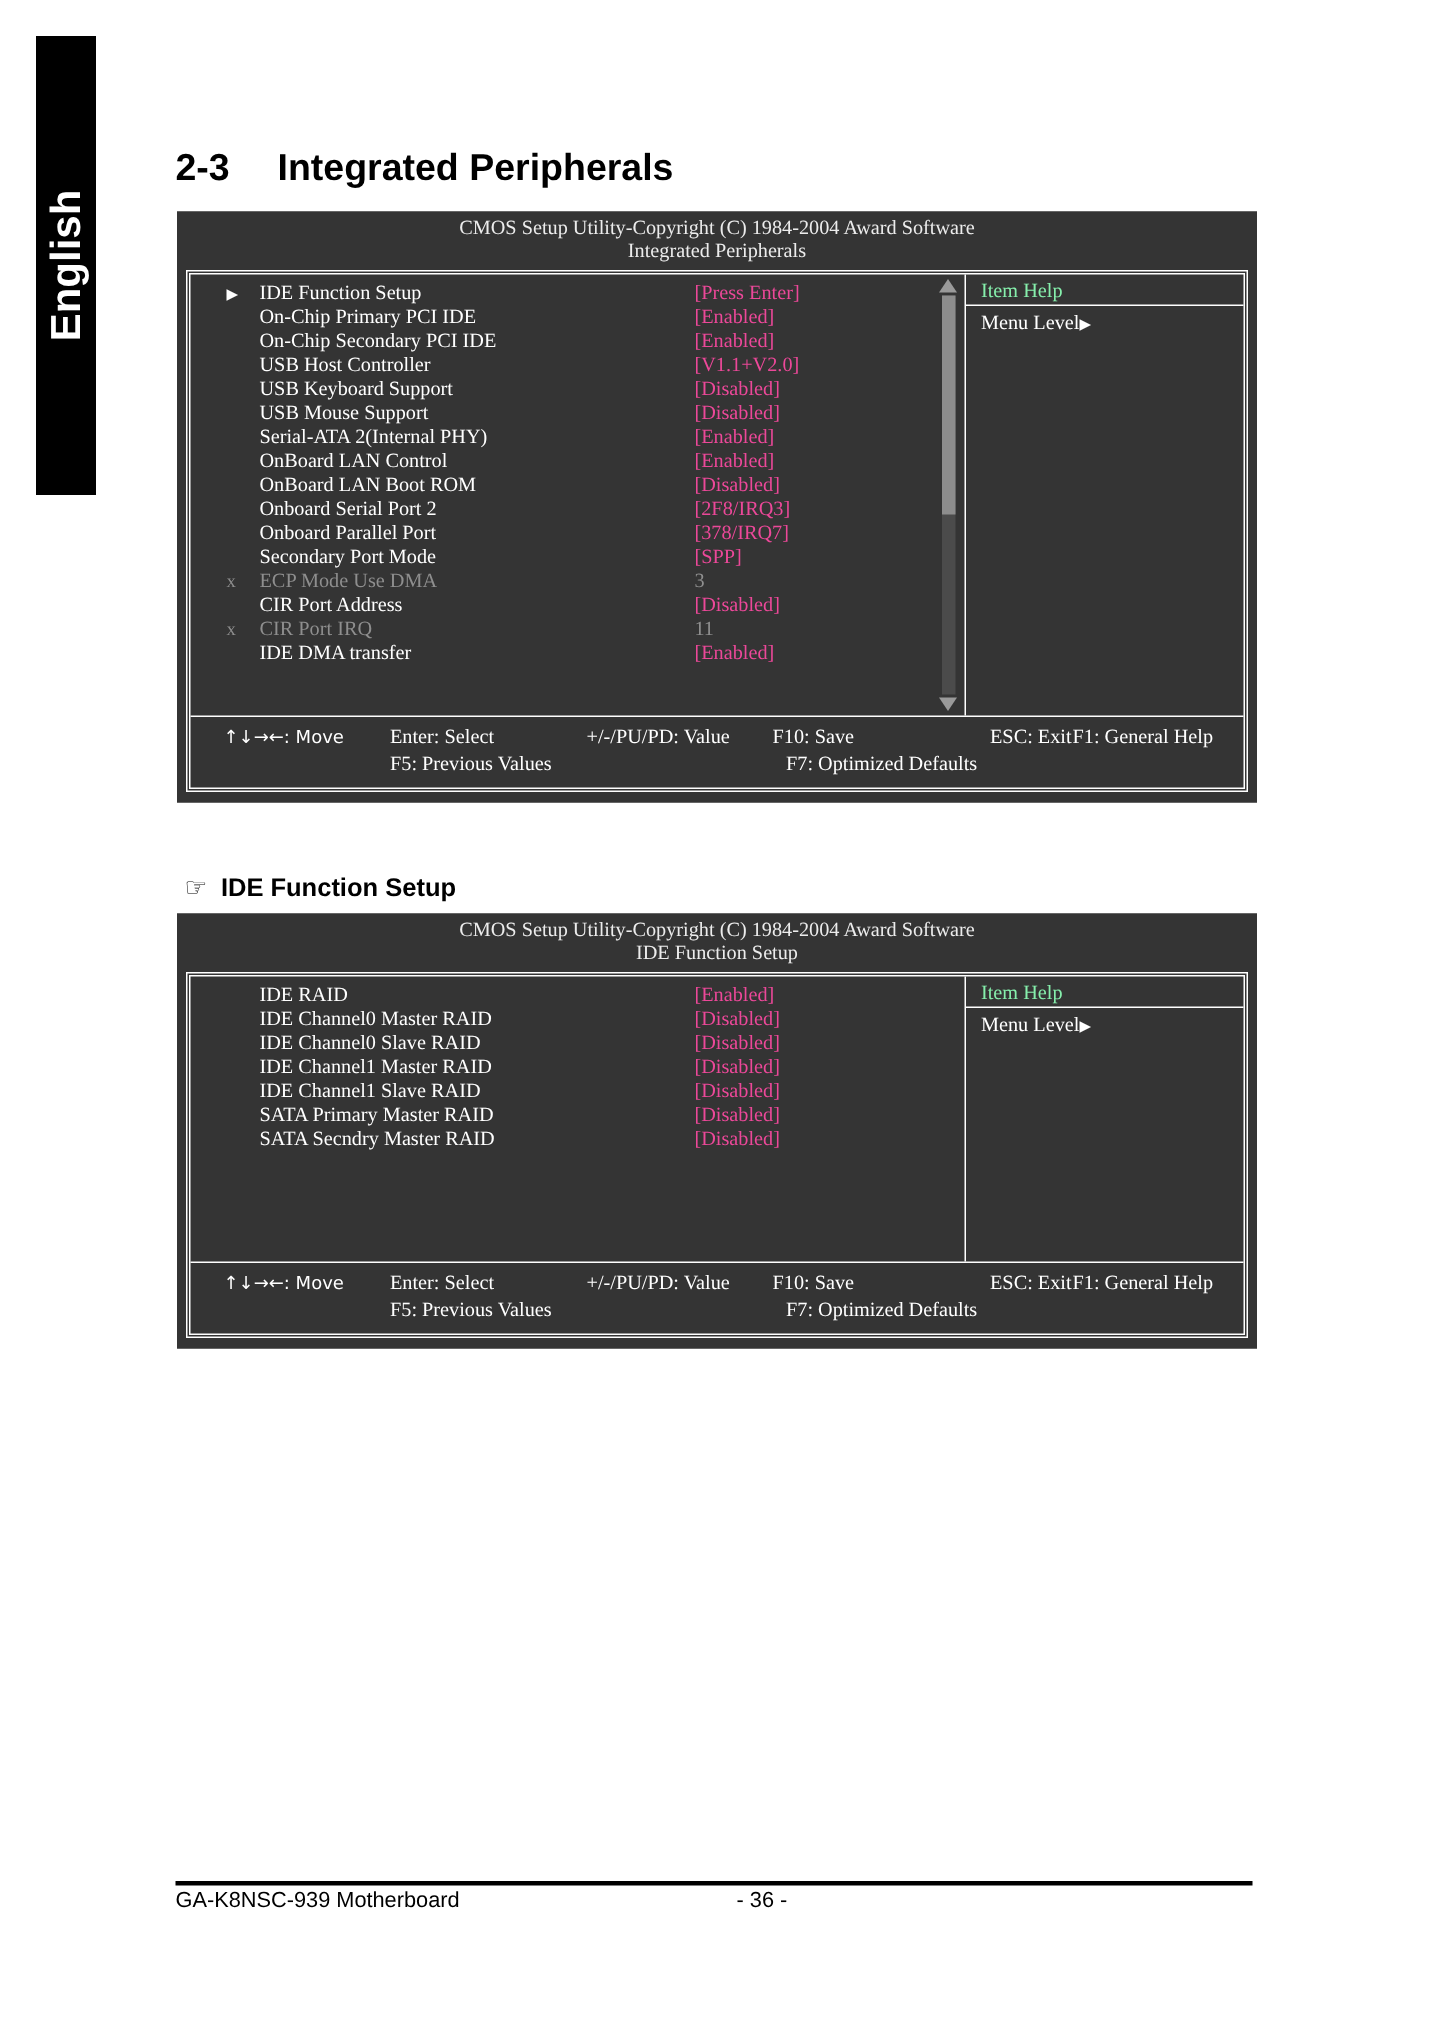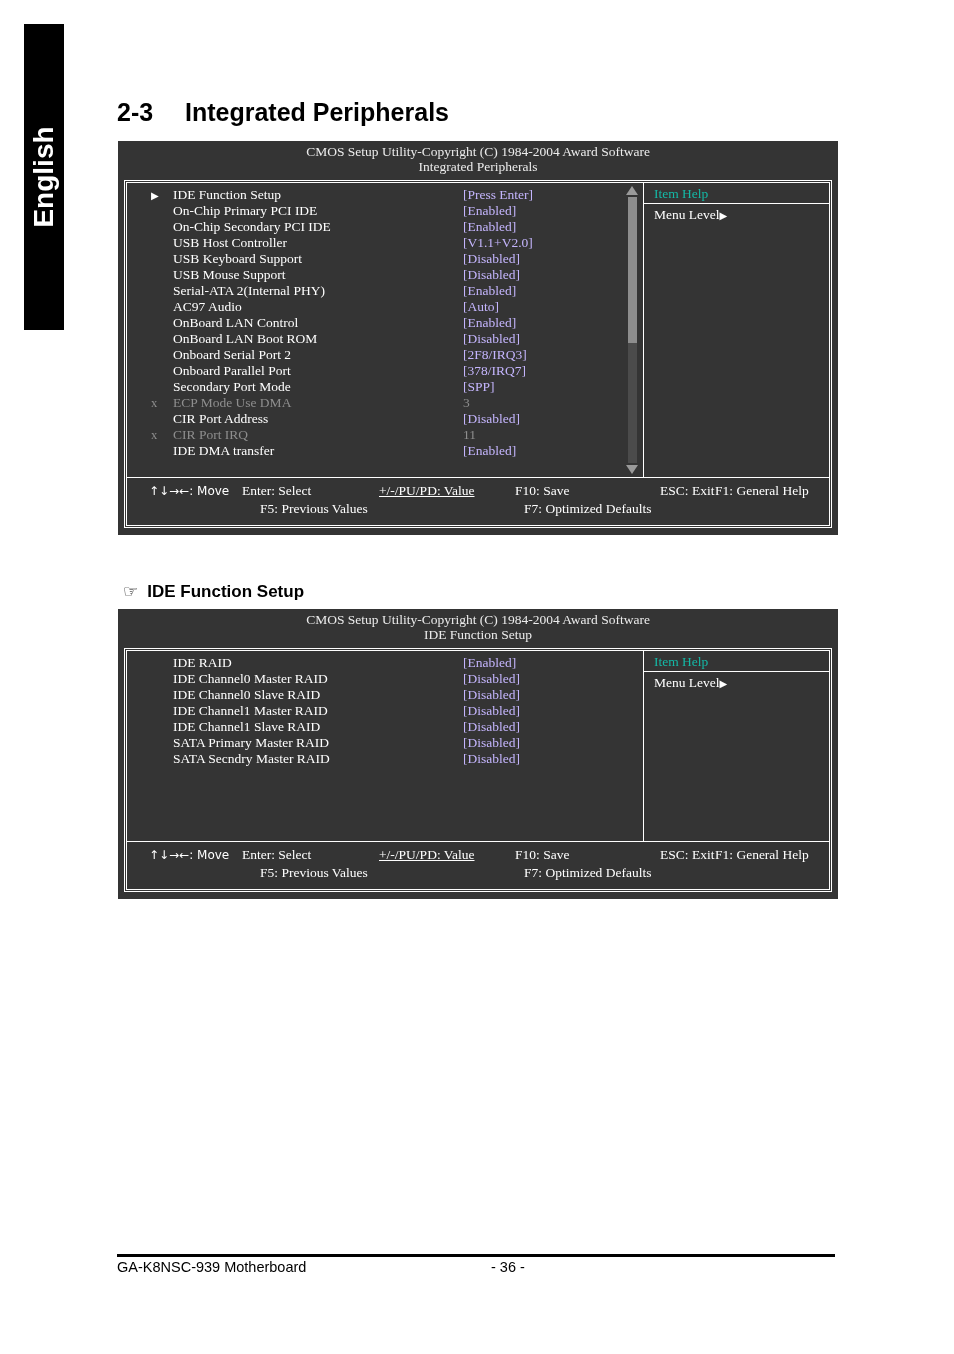--- a/index.html
+++ b/index.html
@@ -141,21 +141,21 @@
   }
   .item-mark.x-mark {
     font-family: "Liberation Serif", serif;
     font-size: 12.5px;
     color: #8e8e8e;
   }
   .item-label {
     flex: 0 0 290px;
     color: #ffffff;
   }
-  .item-value { color: #c4b5fd; }
+  .item-value { color: #ec4899; }
   .item-row.dim .item-label,
   .item-row.dim .item-value { color: #8e8e8e; }
 
   
   .scrollbar {
     flex: 0 0 22px;
     position: relative;
     display: flex;
     flex-direction: column;
     align-items: center;
@@ -193,21 +193,21 @@
   .help-col {
     flex: 0 0 186px;
     border-left: 1px solid #ffffff;
     padding: 0;
   }
   .help-title {
     font-size: 13.5px;
     line-height: 18px;
     padding: 2px 0 0 10px;
     border-bottom: 1px solid #ffffff;
-    color: #14b8a6;
+    color: #86efac;
   }
   .help-level {
     font-size: 13.5px;
     line-height: 17px;
     padding: 2px 0 0 10px;
     color: #ffffff;
     white-space: nowrap;
   }
   .help-level .caret {
     font-family: "DejaVu Sans", sans-serif;
@@ -220,22 +220,22 @@
     border-top: 1px solid #ffffff;
     padding: 20px 0 5px 0;
     font-size: 13.5px;
     line-height: 18px;
     color: #ffffff;
     position: relative;
     height: 48px;
   }
   .fk { position: absolute; white-space: nowrap; }
   .fk-move  { left: 22px;  top: 4px; }
-  .fk-enter { left: 115px; top: 4px; }
-  .fk-value { left: 252px; top: 4px; text-decoration: underline; }
+  .fk-enter { left: 133px; top: 4px; }
+  .fk-value { left: 264px; top: 4px; }
   .fk-save  { left: 388px; top: 4px; }
   .fk-esc   { left: 489px; top: 4px; margin-left: 44px; }
   .fk-help  { left: 588px; top: 4px; }
   .fk-prev  { left: 133px; top: 22px; }
   .fk-opt   { left: 397px; top: 22px; }
   .arrows { font-family: "DejaVu Sans", sans-serif; font-size: 12px; }
 
   
   .footer-rule {
     position: absolute;
@@ -314,25 +314,20 @@
           </div>
           <div class="item-row">
             <span class="item-mark"></span>
             <span class="item-label">USB Mouse Support</span>
             <span class="item-value">[Disabled]</span>
           </div>
           <div class="item-row">
             <span class="item-mark"></span>
             <span class="item-label">Serial-ATA 2(Internal PHY)</span>
             <span class="item-value">[Enabled]</span>
-          </div>
-          <div class="item-row">
-            <span class="item-mark"></span>
-            <span class="item-label">AC97 Audio</span>
-            <span class="item-value">[Auto]</span>
           </div>
           <div class="item-row">
             <span class="item-mark"></span>
             <span class="item-label">OnBoard LAN Control</span>
             <span class="item-value">[Enabled]</span>
           </div>
           <div class="item-row">
             <span class="item-mark"></span>
             <span class="item-label">OnBoard LAN Boot ROM</span>
             <span class="item-value">[Disabled]</span>

